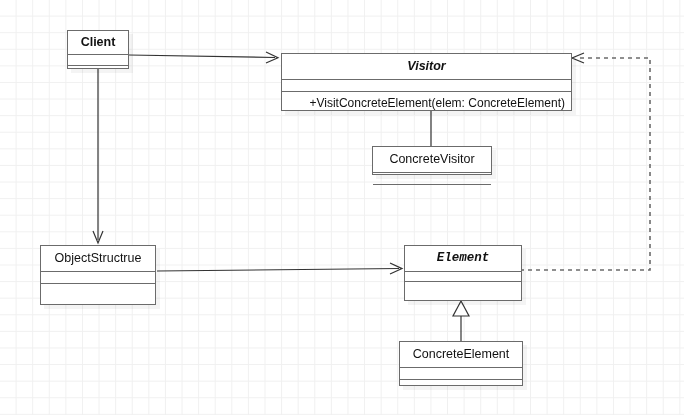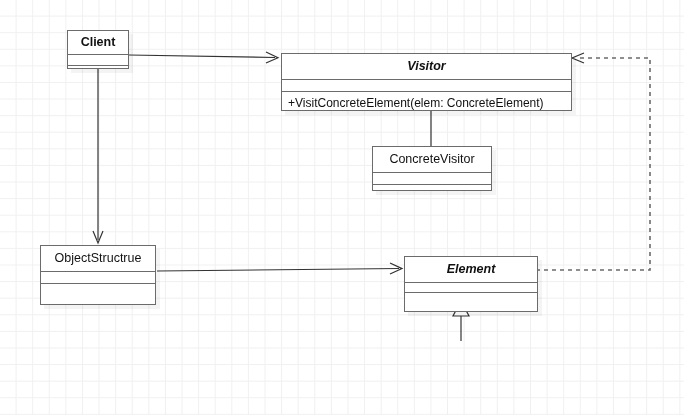--- a/index.html
+++ b/index.html
@@ -73,29 +73,29 @@
     box-sizing: border-box;
     min-height: 10px;
     flex: 1 1 auto;
     color: #111111;
     font-size: 12px;
     line-height: 1;
     white-space: nowrap;
   }
   .uml-ops.has-text {
     padding: 5px 6px 6px 6px;
-    text-align: left;
+    text-align: right;
   }
 
   
   #box-client          { left: 67px;  top: 30px;  width: 62px;  height: 39px; }
   #box-visitor         { left: 281px; top: 30px;  width: 291px; height: 58px; margin-top: 23px; }
-  #box-concretevisitor { left: 372px; top: 146px; width: 120px; height: 45px; }
+  #box-concretevisitor { left: 372px; top: 146px; width: 120px; height: 29px; }
   #box-objectstructure { left: 40px;  top: 245px; width: 116px; height: 60px; }
-  #box-element         { left: 404px; top: 256px; width: 134px; height: 56px; }
+  #box-element         { left: 404px; top: 245px; width: 118px; height: 56px; font-family: Liberation Mono, monospace; }
   #box-concreteelement { left: 399px; top: 341px; width: 124px; height: 45px; }
 
   #box-client .uml-name          { padding-top: 5px; padding-bottom: 5px; }
   #box-client .uml-attrs         { height: 11px; }
   #box-concretevisitor .uml-attrs,
   #box-objectstructure .uml-attrs,
   #box-concreteelement .uml-attrs { height: 12px; }
   #box-visitor .uml-attrs        { height: 12px; }
   #box-element .uml-attrs        { height: 9px; }
 </style>
@@ -159,14 +159,19 @@
     <div class="uml-name">ObjectStructrue</div>
     <div class="uml-attrs"></div>
     <div class="uml-ops"></div>
   </div>
 
   <div class="uml-class" id="box-element">
     <div class="uml-name italic">Element</div>
     <div class="uml-attrs"></div>
   </div>
 
+  <div class="uml-class" id="box-concreteelement">
+    <div class="uml-name">ConcreteElement</div>
+    <div class="uml-attrs"></div>
+    <div class="uml-ops"></div>
+  </div>
 
 </div>
 
 </body></html>

